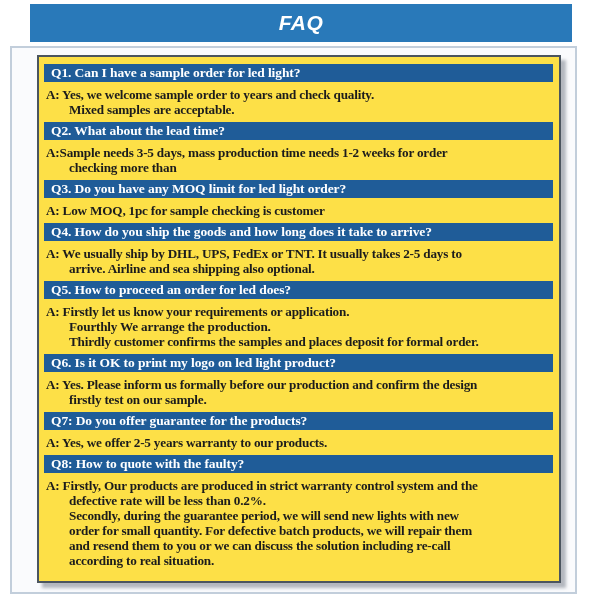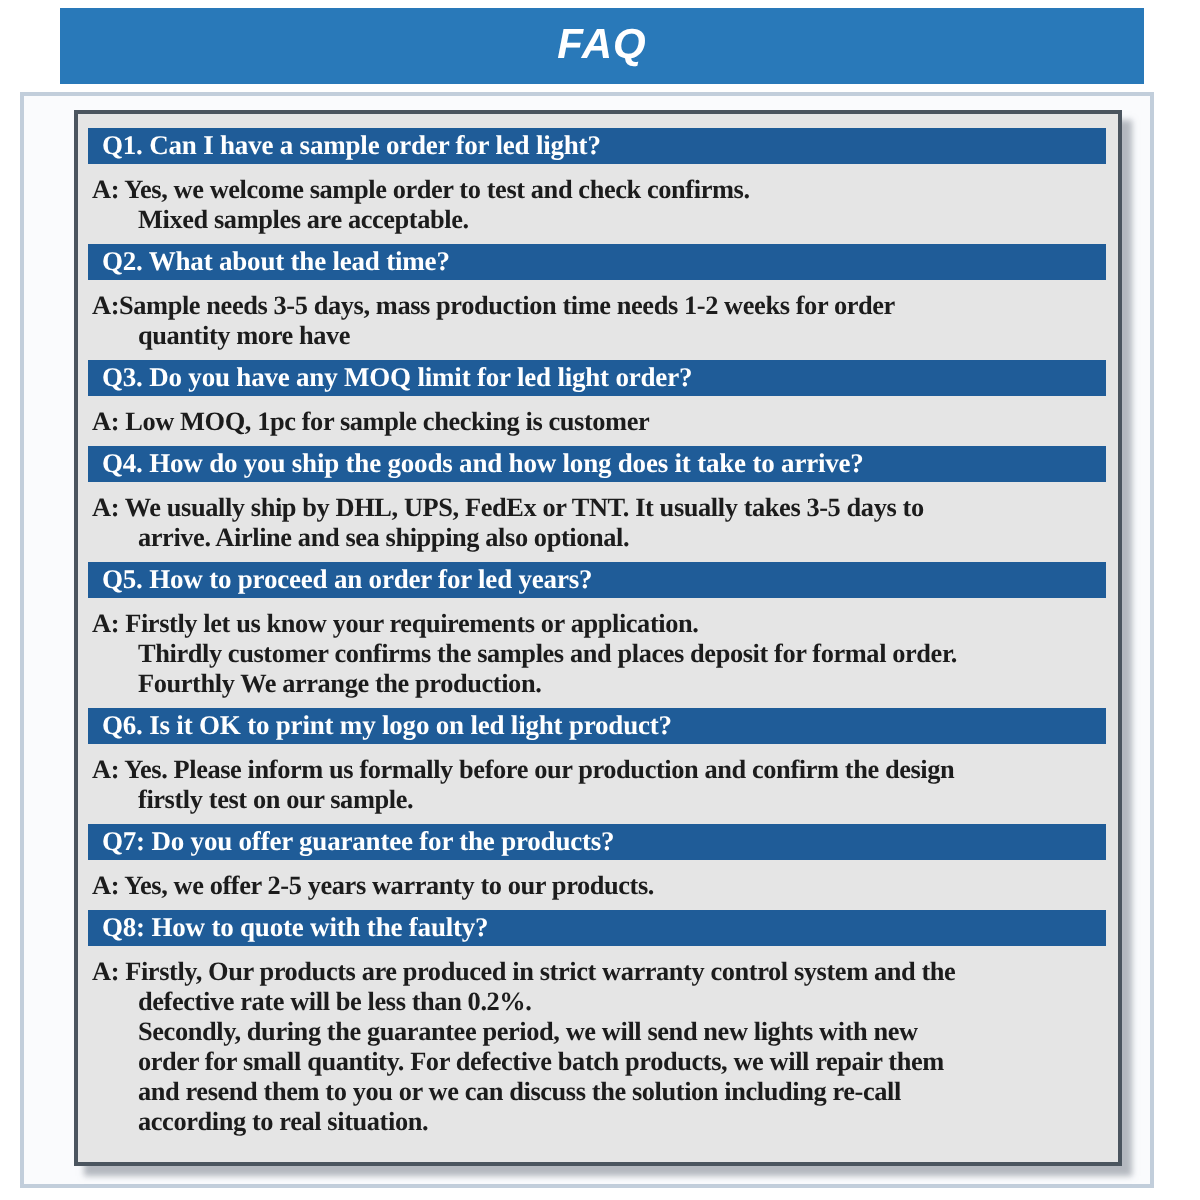--- a/index.html
+++ b/index.html
@@ -37,21 +37,21 @@
     box-sizing: border-box;
     background: #fafbfd;
     border: 2px solid var(--outer-border, #c2cedb);
   }
 
   .inner-panel {
     position: absolute;
     left: 25px; top: 7px;
     width: 524px; height: 528px;
     box-sizing: border-box;
-    background: #e5e5e5;
+    background: #fde047;
     border: 2px solid var(--panel-border, #4b555f);
     box-shadow: 5px 5px 3px rgba(122, 130, 140, 0.55);
     padding: 7px 6px 0 5px;
     overflow: hidden;
   }
 
   .faq-item { margin: 0; }
 
   .question-bar {
     height: 18px;
@@ -89,54 +89,54 @@
   <div class="header-bar">
     <span class="title">FAQ</span>
   </div>
 
   <div class="outer-panel">
     <div class="inner-panel">
 
   <section class="faq-item">
     <div class="question-bar">Q1. Can I have a sample order for led light?</div>
     <div class="answer">
-            <div class="answer-line first">A: Yes, we welcome sample order to test and check confirms.</div>
+            <div class="answer-line first">A: Yes, we welcome sample order to years and check quality.</div>
             <div class="answer-line">Mixed samples are acceptable.</div>
           </div>
   </section>
 
   <section class="faq-item">
     <div class="question-bar">Q2. What about the lead time?</div>
     <div class="answer">
             <div class="answer-line first">A:Sample needs 3-5 days, mass production time needs 1-2 weeks for order</div>
-            <div class="answer-line">quantity more have</div>
+            <div class="answer-line">checking more than</div>
           </div>
   </section>
 
   <section class="faq-item">
     <div class="question-bar">Q3. Do you have any MOQ limit for led light order?</div>
     <div class="answer">
             <div class="answer-line first">A: Low MOQ, 1pc for sample checking is customer</div>
           </div>
   </section>
 
   <section class="faq-item">
     <div class="question-bar">Q4. How do you ship the goods and how long does it take to arrive?</div>
     <div class="answer">
-            <div class="answer-line first">A: We usually ship by DHL, UPS, FedEx or TNT. It usually takes 3-5 days to</div>
+            <div class="answer-line first">A: We usually ship by DHL, UPS, FedEx or TNT. It usually takes 2-5 days to</div>
             <div class="answer-line">arrive. Airline and sea shipping also optional.</div>
           </div>
   </section>
 
   <section class="faq-item">
-    <div class="question-bar">Q5. How to proceed an order for led years?</div>
+    <div class="question-bar">Q5. How to proceed an order for led does?</div>
     <div class="answer">
             <div class="answer-line first">A: Firstly let us know your requirements or application.</div>
+            <div class="answer-line">Fourthly We arrange the production.</div>
             <div class="answer-line">Thirdly customer confirms the samples and places deposit for formal order.</div>
-            <div class="answer-line">Fourthly We arrange the production.</div>
           </div>
   </section>
 
   <section class="faq-item">
     <div class="question-bar">Q6. Is it OK to print my logo on led light product?</div>
     <div class="answer">
             <div class="answer-line first">A: Yes. Please inform us formally before our production and confirm the design</div>
             <div class="answer-line">firstly test on our sample.</div>
           </div>
   </section>

